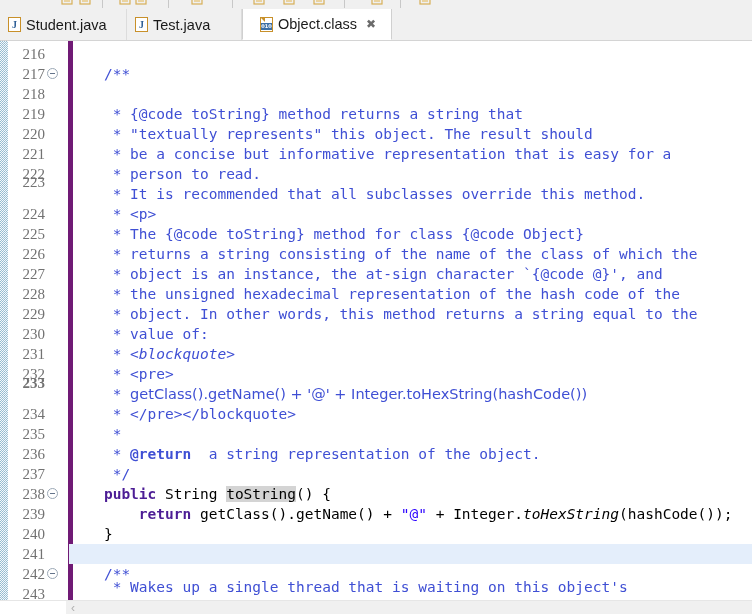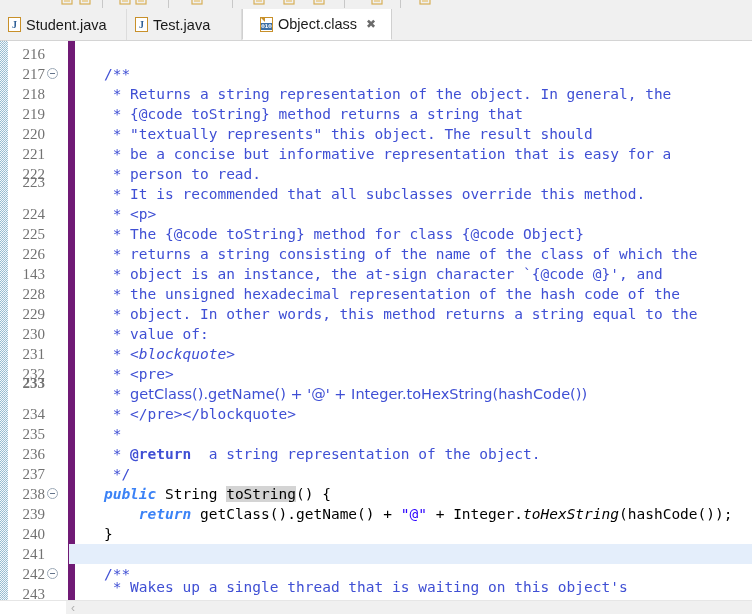--- a/index.html
+++ b/index.html
@@ -150,21 +150,21 @@
     content:"";
     position:absolute; inset:0;
     background: repeating-conic-gradient(#ffffff 0% 25%, #3f87ad 0% 50%) 0 0 / 2px 2px;
     opacity:.9;
   }
   #gutter {
     position: absolute;
     left: 8px; top: 0;
     width: 60px; height: 559px;
     background: #ffffff;
-    border-right: 7px solid #701a75;
+    border-right: 5px solid #701a75;
   }
   .ln {
     position: absolute;
     left: 0;
     width: 37px;
     text-align: right;
     font-family: "Liberation Serif", serif;
     font-size: 15px;
     color: #727272;
     line-height: 20px;
@@ -205,21 +205,21 @@
     color: #000000;
   }
   .hl-row {
     position: absolute;
     left: 0; right: 0;
     height: 20px;
     background: #e4eefb;
   }
   .cmt      { color: #3f4fd4; }
   .cmt-b    { color: #3f4fd4; font-weight: bold; }
-  .kw       { color: #3b82f6; font-weight: bold; font-style: italic; }
+  .kw       { color: #4c1d95; font-weight: bold; }
   .str      { color: #2a00ff; }
   .occ      { background: #d4d4d4; }
   .ital     { font-style: italic; }
   .pre-font { font-family: "DejaVu Sans", sans-serif; }
 
   
   #hscroll {
     position: absolute;
     left: 0; top: 600px;
     width: 752px; height: 14px;
@@ -317,21 +317,21 @@
       <div class="fold" style="top: 27px;"></div>
       <div class="ln" style="top: 43px;">218</div>
       <div class="ln" style="top: 63px;">219</div>
       <div class="ln" style="top: 83px;">220</div>
       <div class="ln" style="top: 103px;">221</div>
       <div class="ln" style="top: 123px;">222</div>
       <div class="ln" style="top: 131px;">223</div>
       <div class="ln" style="top: 163px;">224</div>
       <div class="ln" style="top: 183px;">225</div>
       <div class="ln" style="top: 203px;">226</div>
-      <div class="ln" style="top: 223px;">143</div>
+      <div class="ln" style="top: 223px;">227</div>
       <div class="ln" style="top: 243px;">228</div>
       <div class="ln" style="top: 263px;">229</div>
       <div class="ln" style="top: 283px;">230</div>
       <div class="ln" style="top: 303px;">231</div>
       <div class="ln" style="top: 323px;">232</div>
       <div class="ln" style="top: 332px; font-weight: bold;">233</div>
       <div class="ln" style="top: 363px;">234</div>
       <div class="ln" style="top: 383px;">235</div>
       <div class="ln" style="top: 403px;">236</div>
       <div class="ln" style="top: 423px;">237</div>
@@ -341,21 +341,20 @@
       <div class="ln" style="top: 483px;">240</div>
       <div class="ln" style="top: 503px;">241</div>
       <div class="ln" style="top: 523px;">242</div>
       <div class="fold" style="top: 527px;"></div>
       <div class="ln" style="top: 543px;">243</div>
     </div>
   <div id="code-area">
       <div class="hl-row" style="top: 503px;"></div>
       <div class="code-line" style="top: 3px;"></div>
       <div class="code-line" style="top: 23px;"><span class="cmt">    /**</span></div>
-      <div class="code-line" style="top: 43px;"><span class="cmt">     * Returns a string representation of the object. In general, the</span></div>
       <div class="code-line" style="top: 63px;"><span class="cmt">     * {@code toString} method returns a string that</span></div>
       <div class="code-line" style="top: 83px;"><span class="cmt">     * "textually represents" this object. The result should</span></div>
       <div class="code-line" style="top: 103px;"><span class="cmt">     * be a concise but informative representation that is easy for a</span></div>
       <div class="code-line" style="top: 123px;"><span class="cmt">     * person to read.</span></div>
       <div class="code-line" style="top: 143px;"><span class="cmt">     * It is recommended that all subclasses override this method.</span></div>
       <div class="code-line" style="top: 163px;"><span class="cmt">     * &lt;p&gt;</span></div>
       <div class="code-line" style="top: 183px;"><span class="cmt">     * The {@code toString} method for class {@code Object}</span></div>
       <div class="code-line" style="top: 203px;"><span class="cmt">     * returns a string consisting of the name of the class of which the</span></div>
       <div class="code-line" style="top: 223px;"><span class="cmt">     * object is an instance, the at-sign character `{@code @}', and</span></div>
       <div class="code-line" style="top: 243px;"><span class="cmt">     * the unsigned hexadecimal representation of the hash code of the</span></div>

